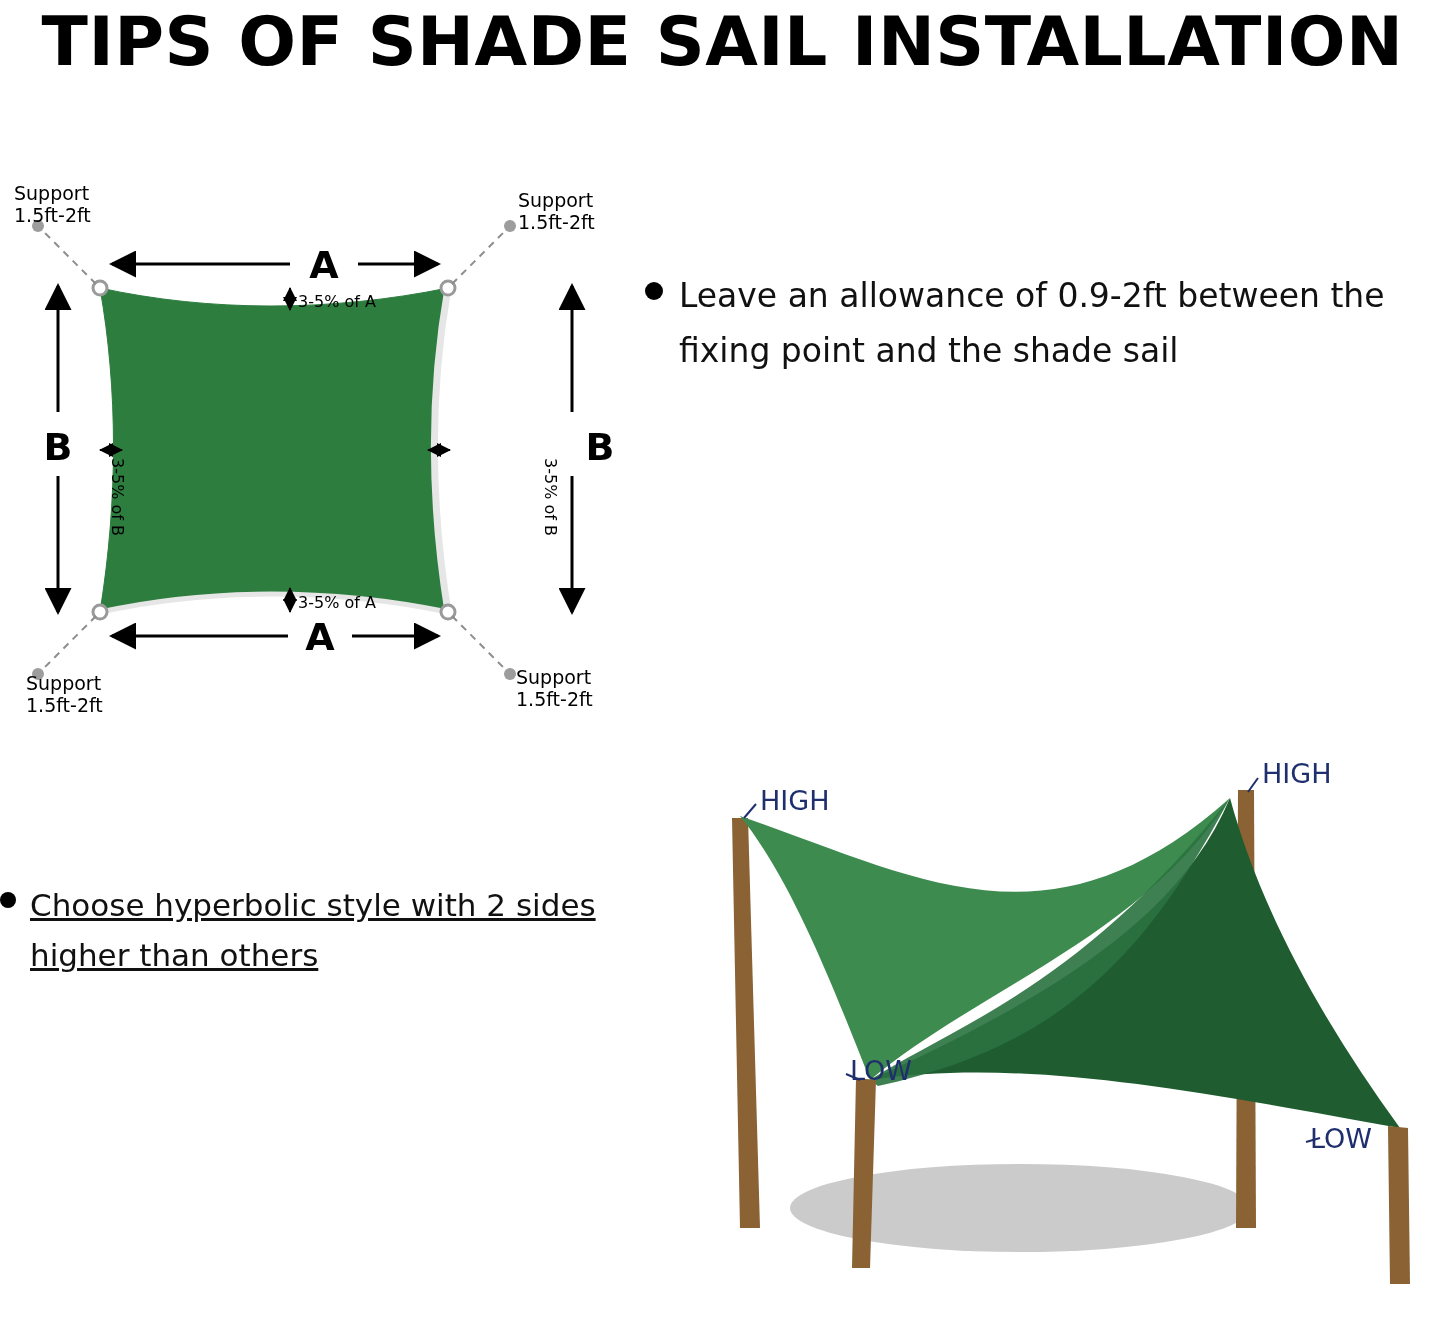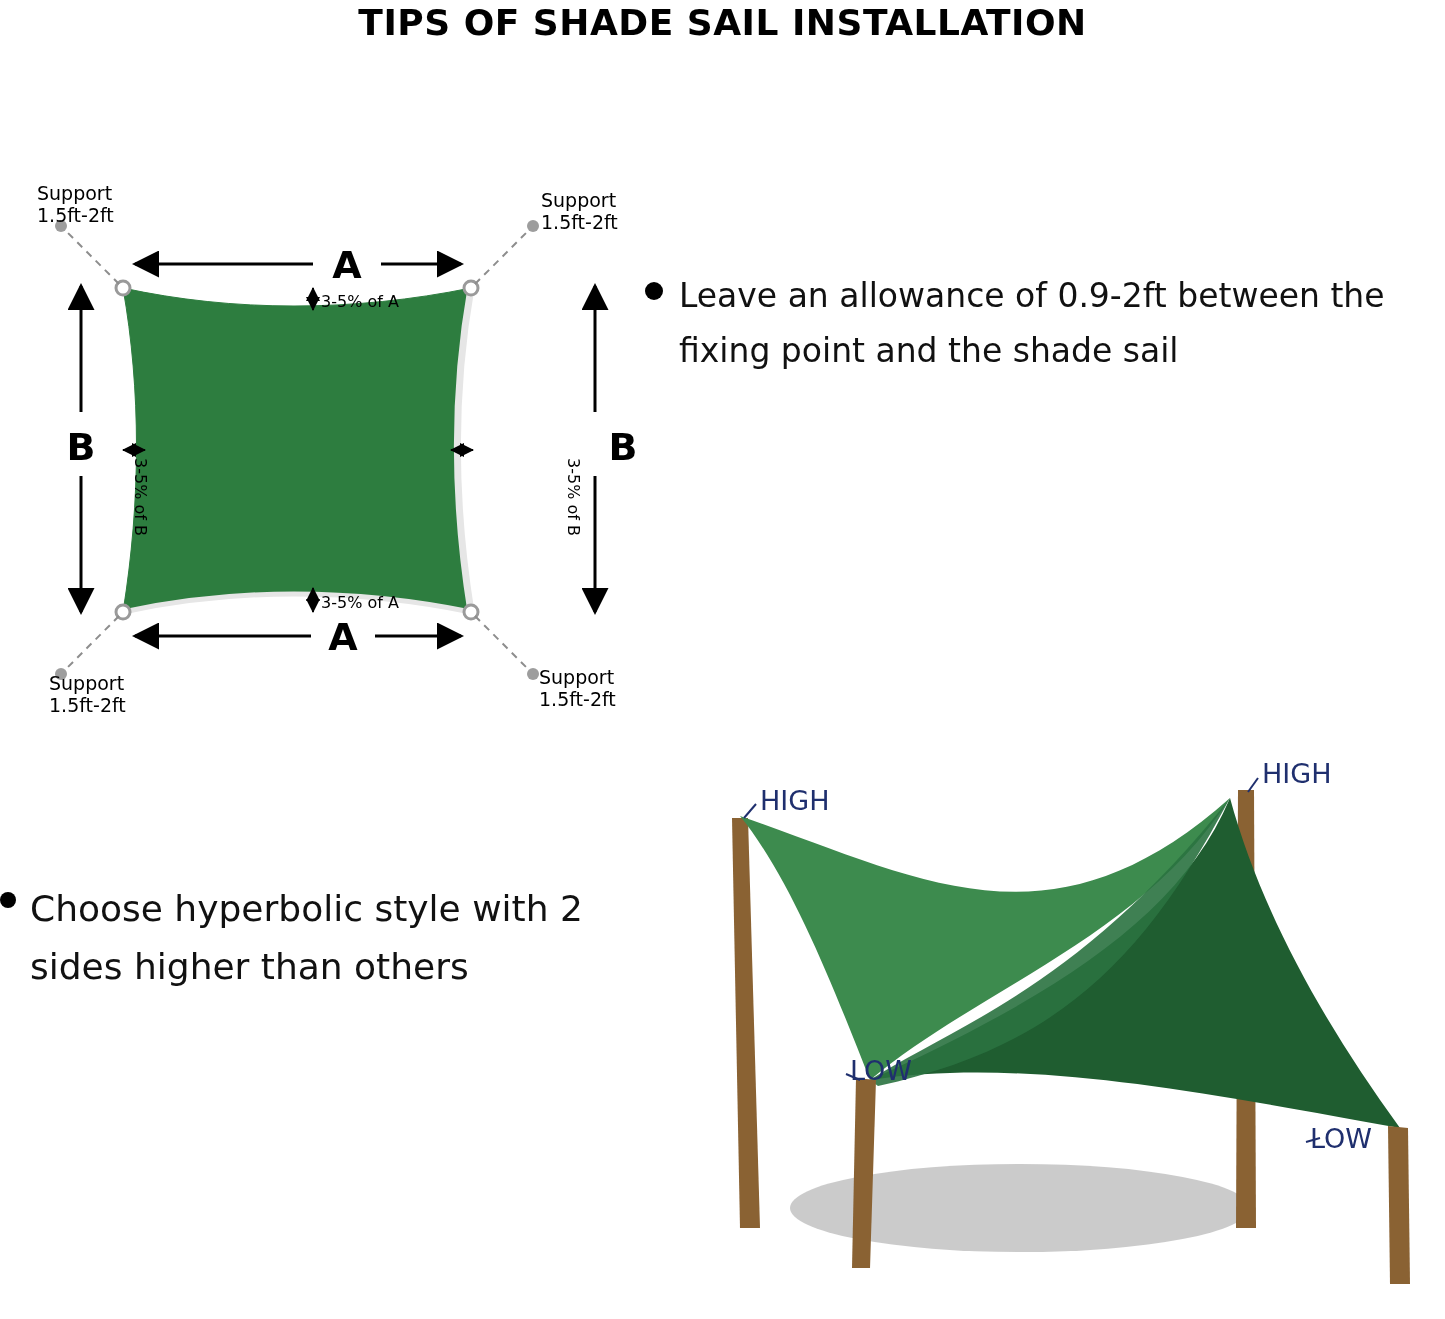--- a/index.html
+++ b/index.html
@@ -18,33 +18,32 @@
 
   
   .title {
     position: absolute;
     top: 2px;
     left: 0;
     width: 1445px;
     text-align: center;
     font-family: "DejaVu Sans", sans-serif;
     font-weight: bold;
-    font-size: 36px;
+    font-size: 68px;
     letter-spacing: 0.5px;
     white-space: nowrap;
   }
 
   
   .diagram-top {
     position: absolute;
     left: 0px;
     top: 160px;
     width: 660px;
     height: 570px;
-    padding-left: 23px;
   }
   .diagram-top svg { display: block; }
 
   
   .bullets-top {
     position: absolute;
     left: 645px;
     top: 268px;
     width: 800px;
   }
@@ -74,22 +73,23 @@
     margin-top: 12px;
     margin-right: 14px;
   }
   .bullet-text {
     font-size: 33px;
     line-height: 1.68;
     font-family: "DejaVu Sans", sans-serif;
     color: #111;
   }
   .bullets-bottom .bullet-text {
-    font-size: 36px;
+    font-size: 31px;
     line-height: 1.62;
+    text-decoration: underline;
   }
 
   
   .diagram-bottom {
     position: absolute;
     left: 620px;
     top: 728px;
     width: 825px;
     height: 559px;
   }

